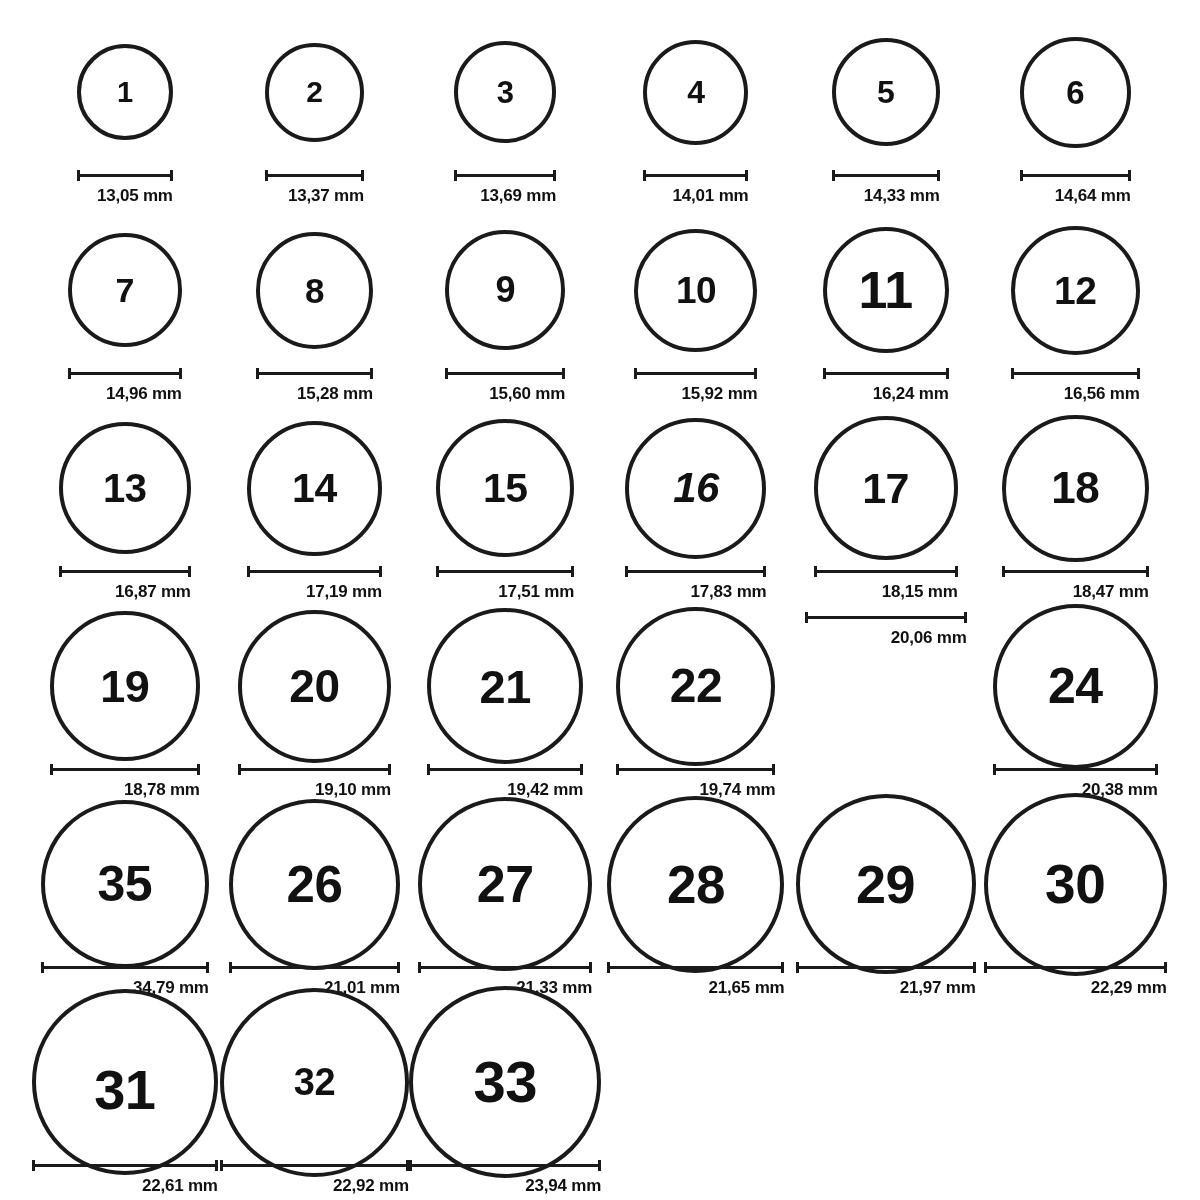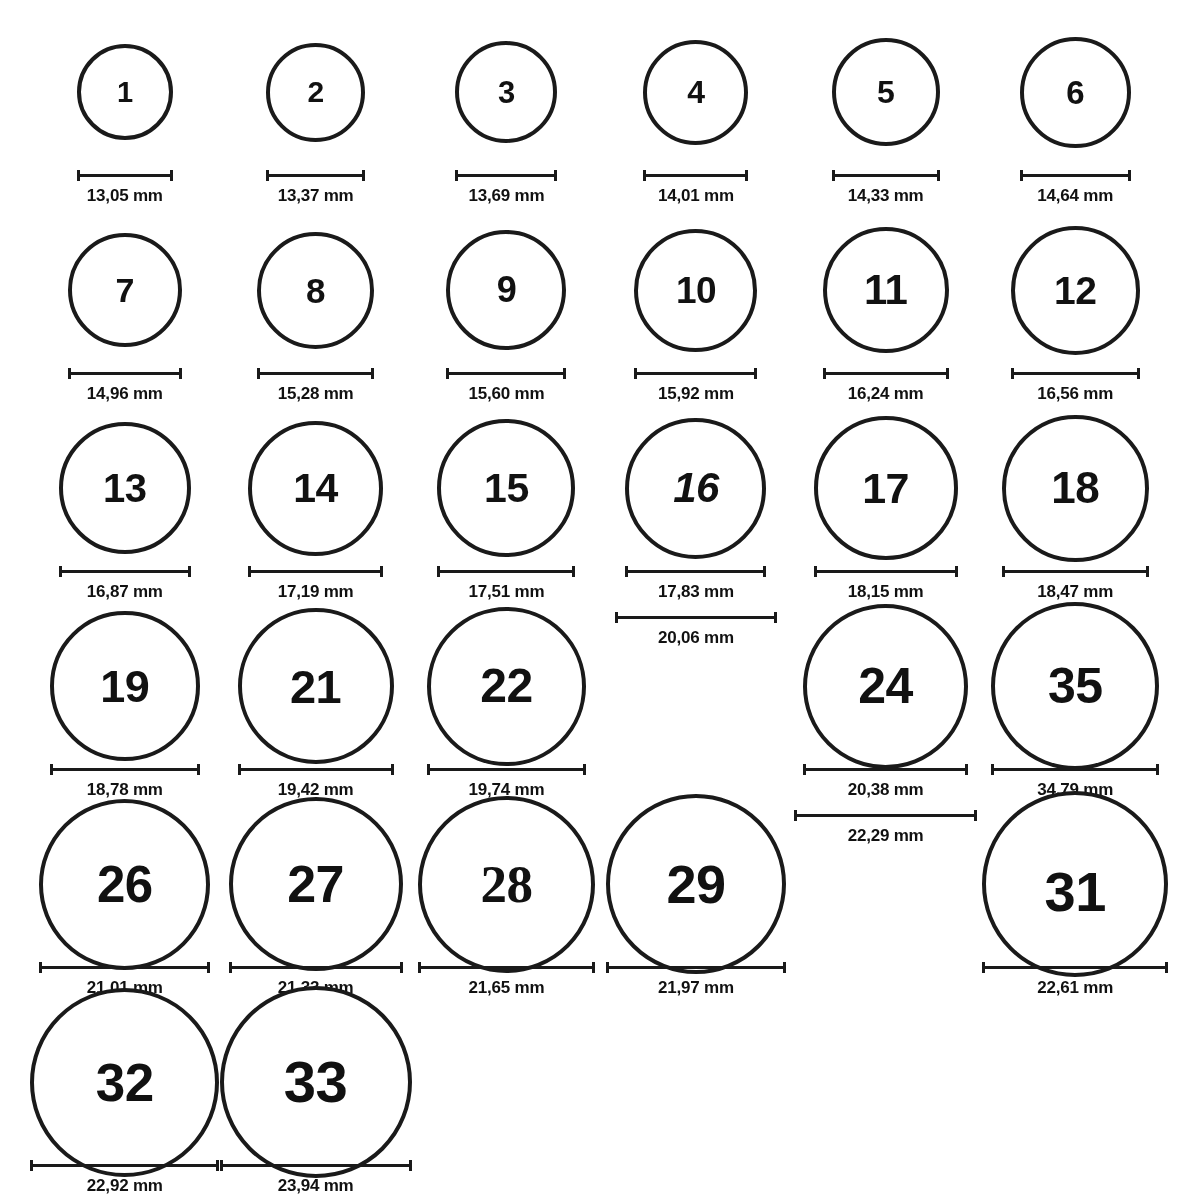--- a/index.html
+++ b/index.html
@@ -51,21 +51,21 @@
   }
   .ring-label {
     font-weight: bold;
     color: #111111;
     line-height: 1;
     letter-spacing: -0.5px;
   }
   .dim {
     display: flex;
     flex-direction: column;
-    align-items: center;
+    align-items: flex-end;
     margin-top: 2px;
   }
   .dim-bar {
     position: relative;
     height: 11px;
     display: block;
   }
   .dim-bar::before,
   .dim-bar::after {
     content: "";
@@ -225,21 +225,21 @@
         <div class="dim">
           <div class="dim-bar" style="width: 123px;">
             <span class="line"></span>
           </div>
           <div class="dim-text">15,92 mm</div>
         </div>
       </div>
       <div class="cell">
         <div class="ring-wrap">
           <div class="ring" style="width: 126px; height: 126px;">
-            <span class="ring-label" style="font-size: 42px;">11</span>
+            <span class="ring-label" style="font-size: 52px;">11</span>
           </div>
         </div>
         <div class="dim">
           <div class="dim-bar" style="width: 126px;">
             <span class="line"></span>
           </div>
           <div class="dim-text">16,24 mm</div>
         </div>
       </div>
       <div class="cell">
@@ -341,20 +341,33 @@
         </div>
         <div class="dim">
           <div class="dim-bar" style="width: 150px;">
             <span class="line"></span>
           </div>
           <div class="dim-text">18,78 mm</div>
         </div>
       </div>
       <div class="cell">
         <div class="ring-wrap">
+          <div class="ring" style="width: 153px; height: 153px;">
+            <span class="ring-label" style="font-size: 46px;">20</span>
+          </div>
+        </div>
+        <div class="dim">
+          <div class="dim-bar" style="width: 153px;">
+            <span class="line"></span>
+          </div>
+          <div class="dim-text">19,10 mm</div>
+        </div>
+      </div>
+      <div class="cell">
+        <div class="ring-wrap">
           <div class="ring" style="width: 156px; height: 156px;">
             <span class="ring-label" style="font-size: 47px;">21</span>
           </div>
         </div>
         <div class="dim">
           <div class="dim-bar" style="width: 156px;">
             <span class="line"></span>
           </div>
           <div class="dim-text">19,42 mm</div>
         </div>
@@ -427,21 +440,21 @@
         </div>
         <div class="dim">
           <div class="dim-bar" style="width: 174px;">
             <span class="line"></span>
           </div>
           <div class="dim-text">21,33 mm</div>
         </div>
       </div>
       <div class="cell">
         <div class="ring-wrap">
-          <div class="ring" style="width: 177px; height: 177px; font-family: Liberation Serif, serif;">
+          <div class="ring" style="width: 177px; height: 177px;">
             <span class="ring-label" style="font-size: 53px;">28</span>
           </div>
         </div>
         <div class="dim">
           <div class="dim-bar" style="width: 177px;">
             <span class="line"></span>
           </div>
           <div class="dim-text">21,65 mm</div>
         </div>
       </div>
@@ -452,20 +465,25 @@
           </div>
         </div>
         <div class="dim">
           <div class="dim-bar" style="width: 180px;">
             <span class="line"></span>
           </div>
           <div class="dim-text">21,97 mm</div>
         </div>
       </div>
       <div class="cell">
+        <div class="ring-wrap">
+          <div class="ring" style="width: 183px; height: 183px;">
+            <span class="ring-label" style="font-size: 55px;">30</span>
+          </div>
+        </div>
         <div class="dim">
           <div class="dim-bar" style="width: 183px;">
             <span class="line"></span>
           </div>
           <div class="dim-text">22,29 mm</div>
         </div>
       </div>
       <div class="cell">
         <div class="ring-wrap">
           <div class="ring" style="width: 186px; height: 186px;">
@@ -475,21 +493,21 @@
         <div class="dim">
           <div class="dim-bar" style="width: 186px;">
             <span class="line"></span>
           </div>
           <div class="dim-text">22,61 mm</div>
         </div>
       </div>
       <div class="cell">
         <div class="ring-wrap">
           <div class="ring" style="width: 189px; height: 189px;">
-            <span class="ring-label" style="font-size: 53px;">32</span>
+            <span class="ring-label" style="font-size: 38px;">32</span>
           </div>
         </div>
         <div class="dim">
           <div class="dim-bar" style="width: 189px;">
             <span class="line"></span>
           </div>
           <div class="dim-text">22,92 mm</div>
         </div>
       </div>
       <div class="cell">

